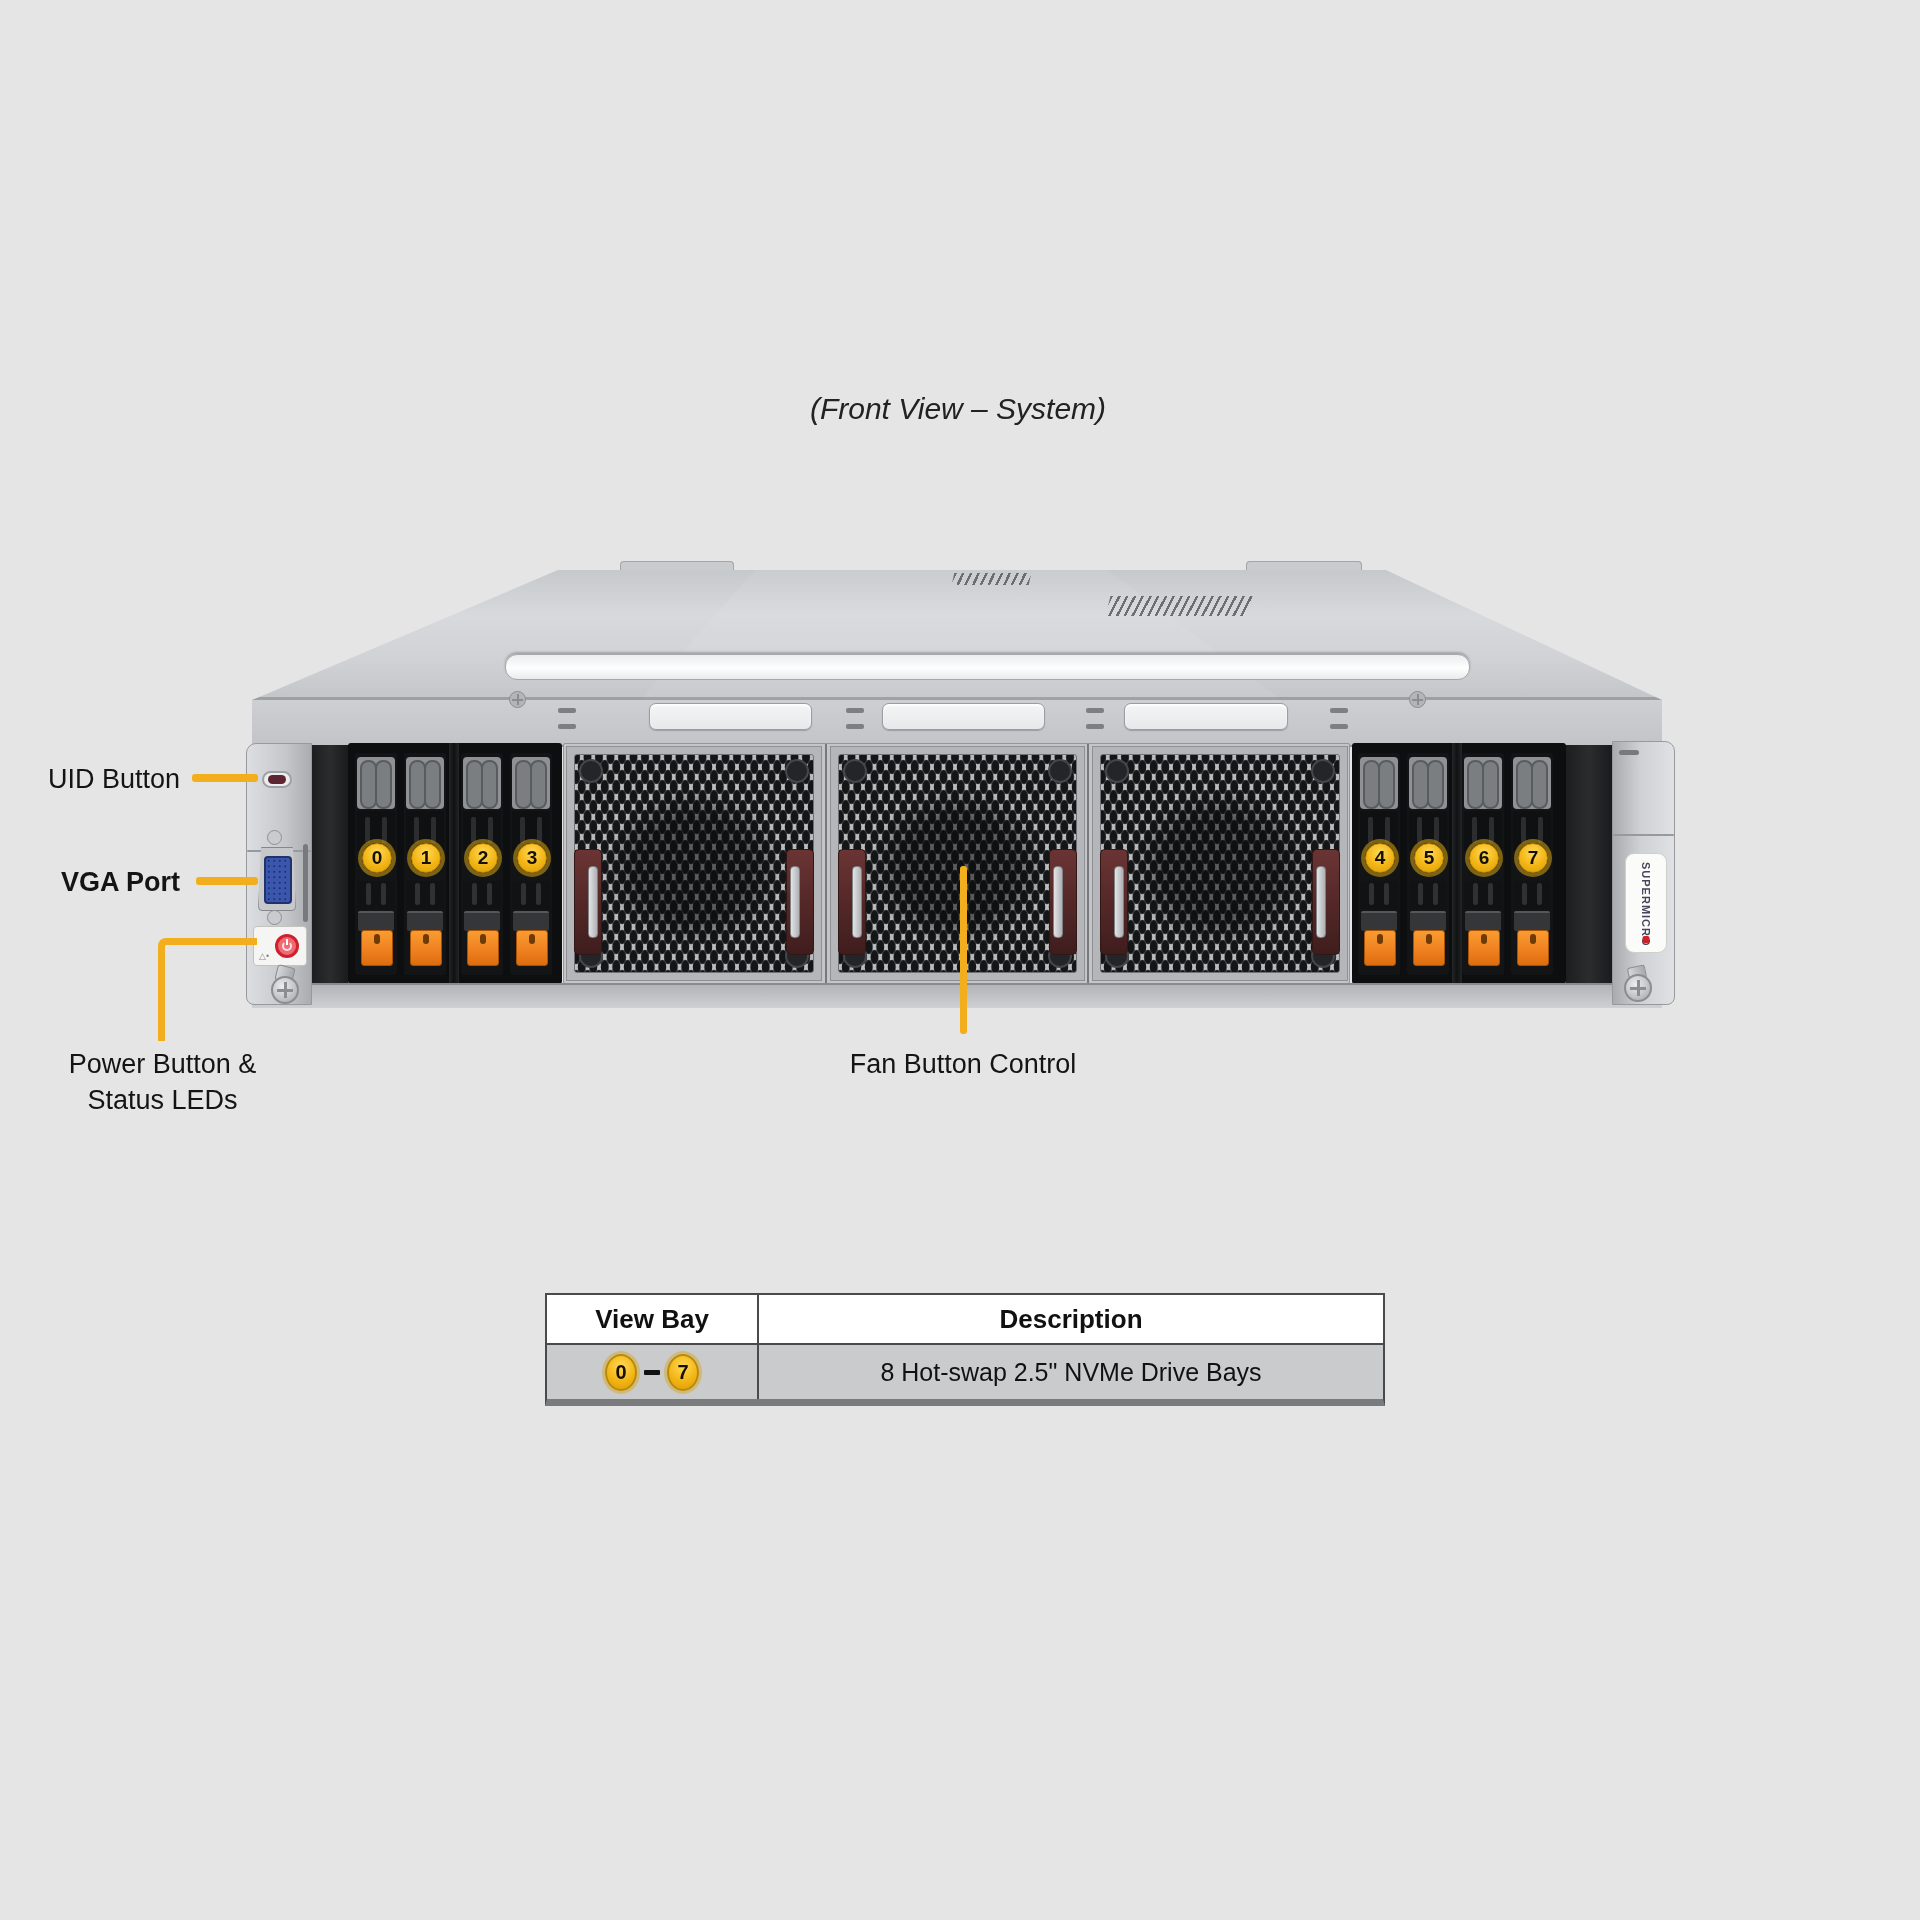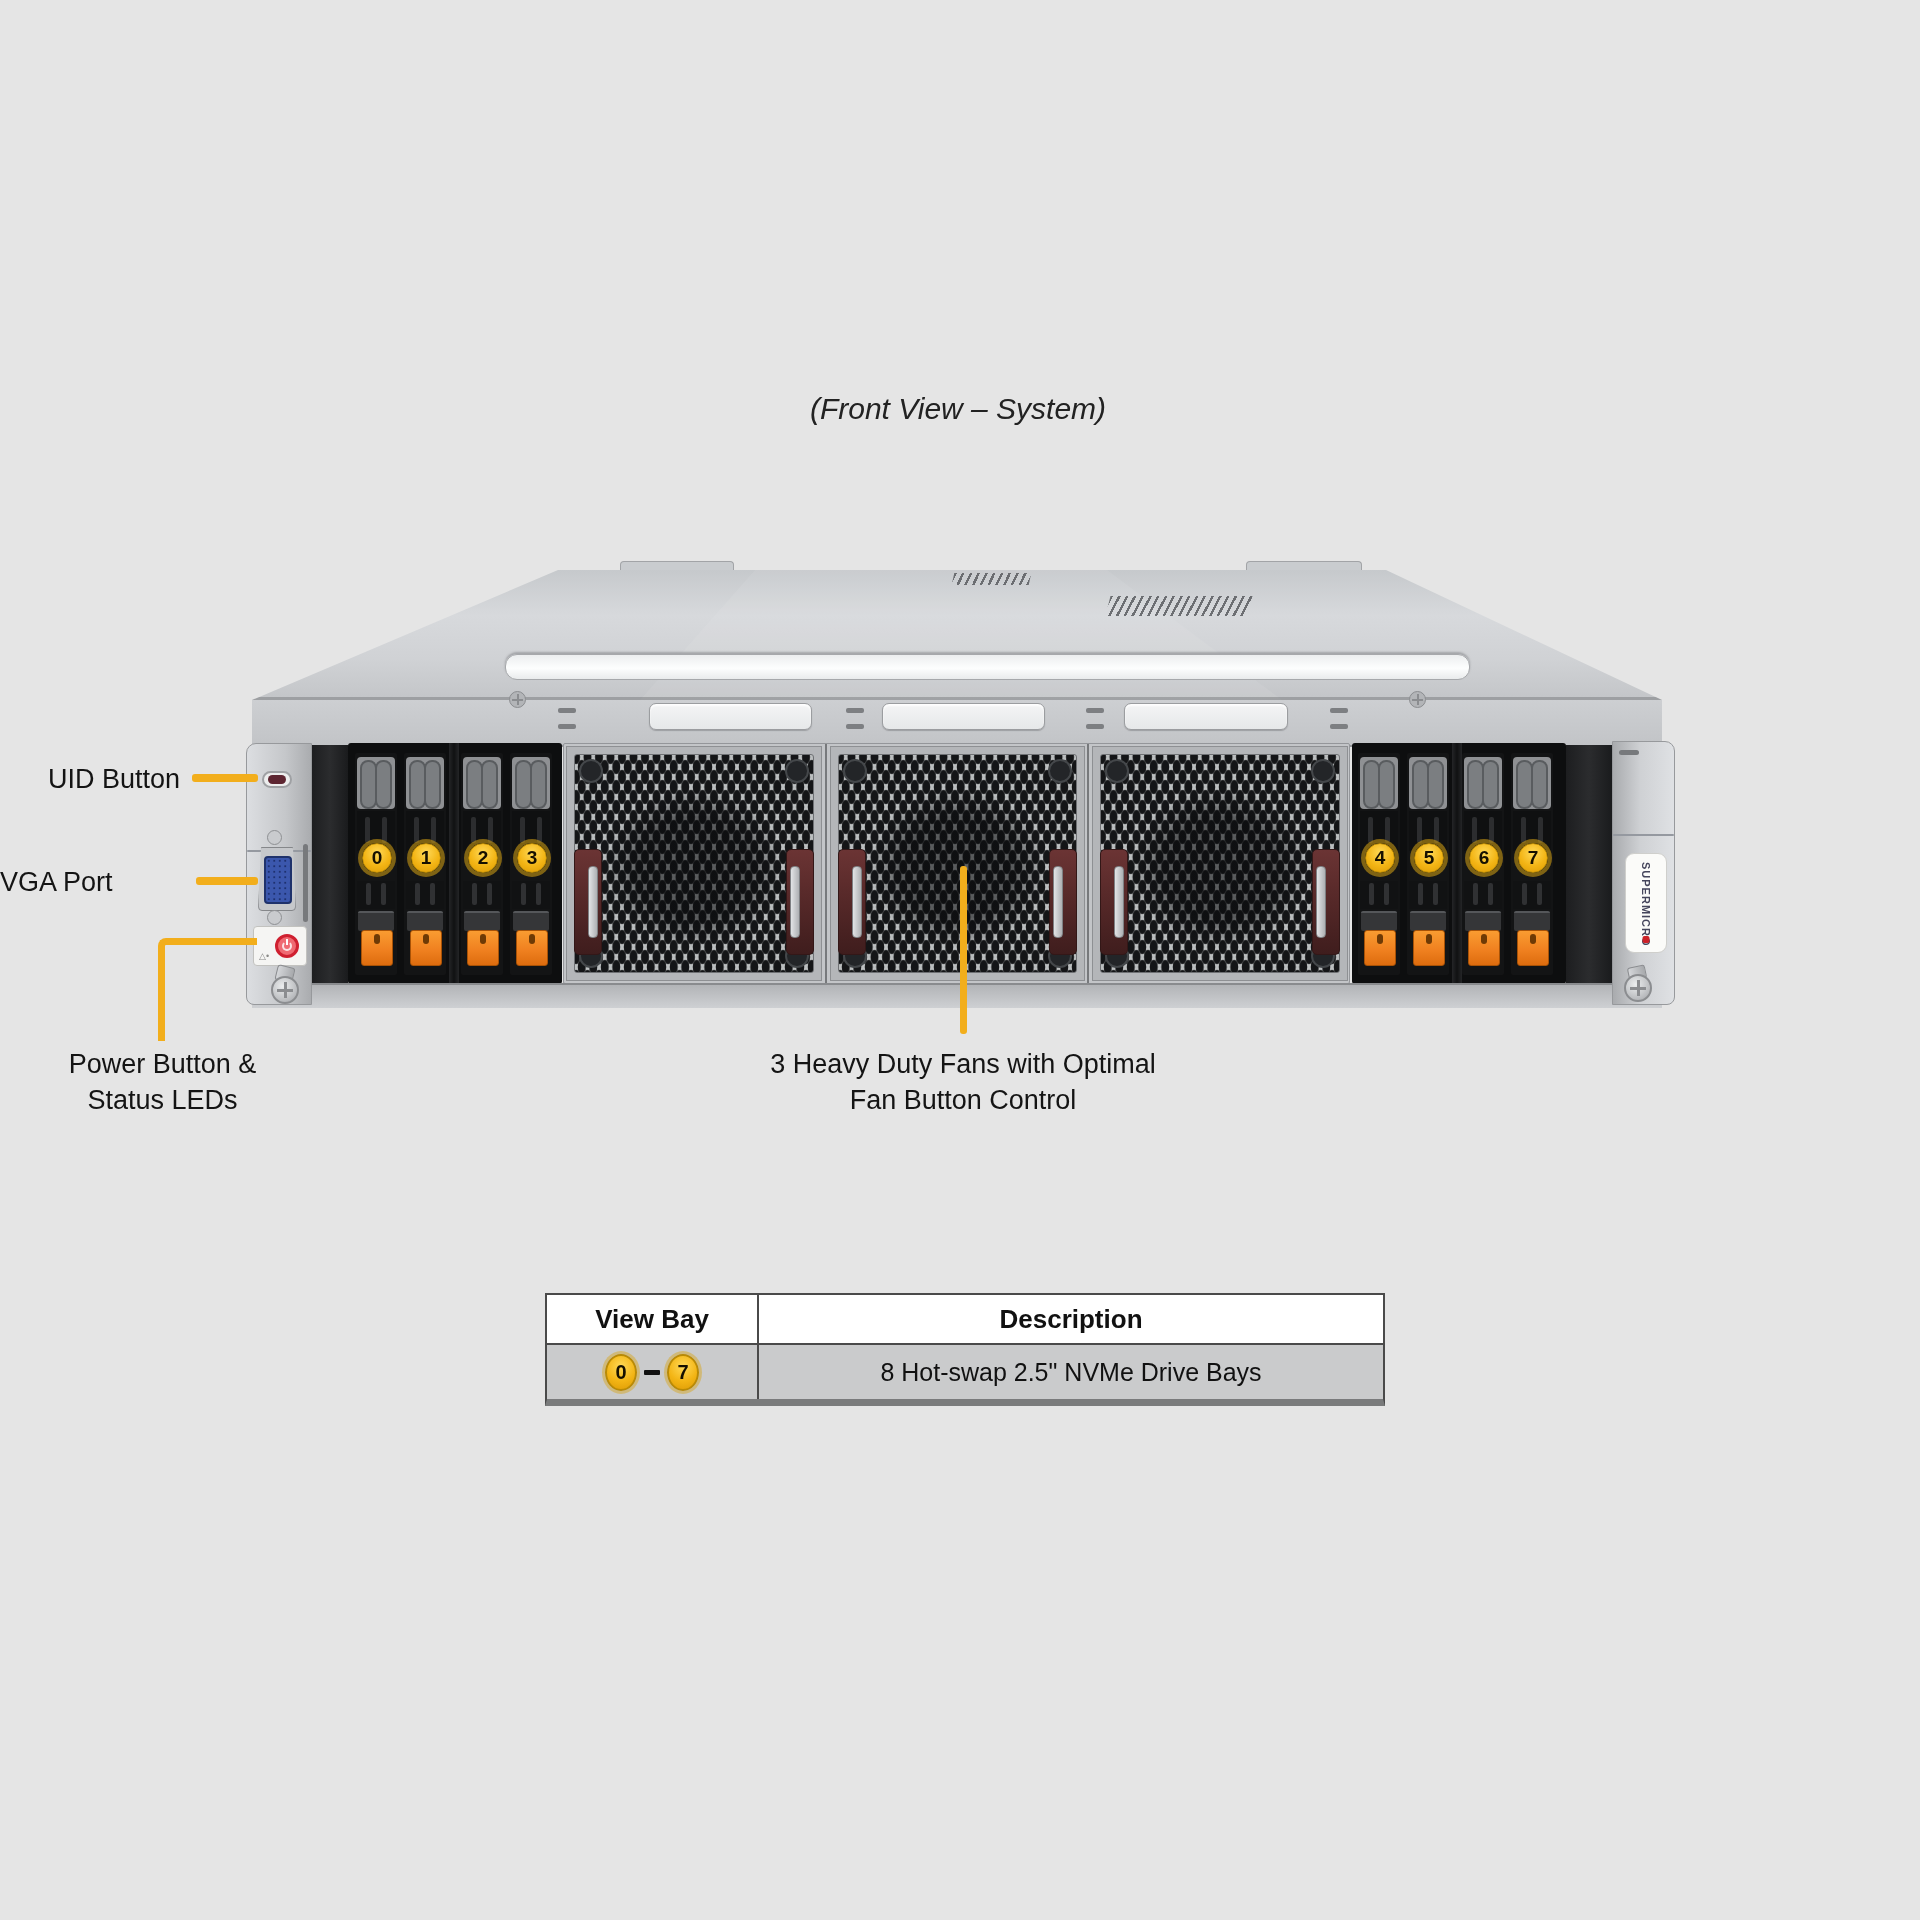--- a/index.html
+++ b/index.html
@@ -422,32 +422,31 @@
       <div class="smtext">SUPERMICRO</div>
       <div class="smdot"></div>
     </div>
     <div class="stem" style="left:15px;top:224px;width:16px;height:12px;transform:rotate(-12deg);"></div>
     <div class="thumbscrew" style="left:11px;top:232px;"></div>
   </div>
 
   <div class="callout" style="left:0px;top:761px;width:180px;text-align:right;">UID Button</div>
   <div class="arrow" style="left:192px;top:774px;width:66px;height:8px;"></div>
 
-  <div class="callout" style="left:0px;top:864px;width:180px;text-align:left;">VGA Port</div>
+  <div class="callout" style="left:0px;top:864px;width:180px;text-align:right;font-weight:bold;">VGA Port</div>
   <div class="arrow" style="left:196px;top:877px;width:62px;height:8px;"></div>
 
   <div class="elbow" style="left:158px;top:938px;width:92px;height:96px;"></div>
   <div class="callout" style="left:40px;top:1046px;width:245px;text-align:center;">
     <div>Power Button &amp;</div>
     <div>Status LEDs</div>
   </div>
 
   <div class="arrow" style="left:960px;top:866px;width:7px;height:168px;"></div>
   <div class="callout" style="left:713px;top:1046px;width:500px;text-align:center;">
-    <div>3 Heavy Duty Fans with Optimal</div>
     <div>Fan Button Control</div>
   </div>
 
   <div class="spec">
     <div class="specrow spechead">
       <div class="c1">View Bay</div>
       <div class="c2">Description</div>
     </div>
     <div class="specrow specbody">
       <div class="c1">

